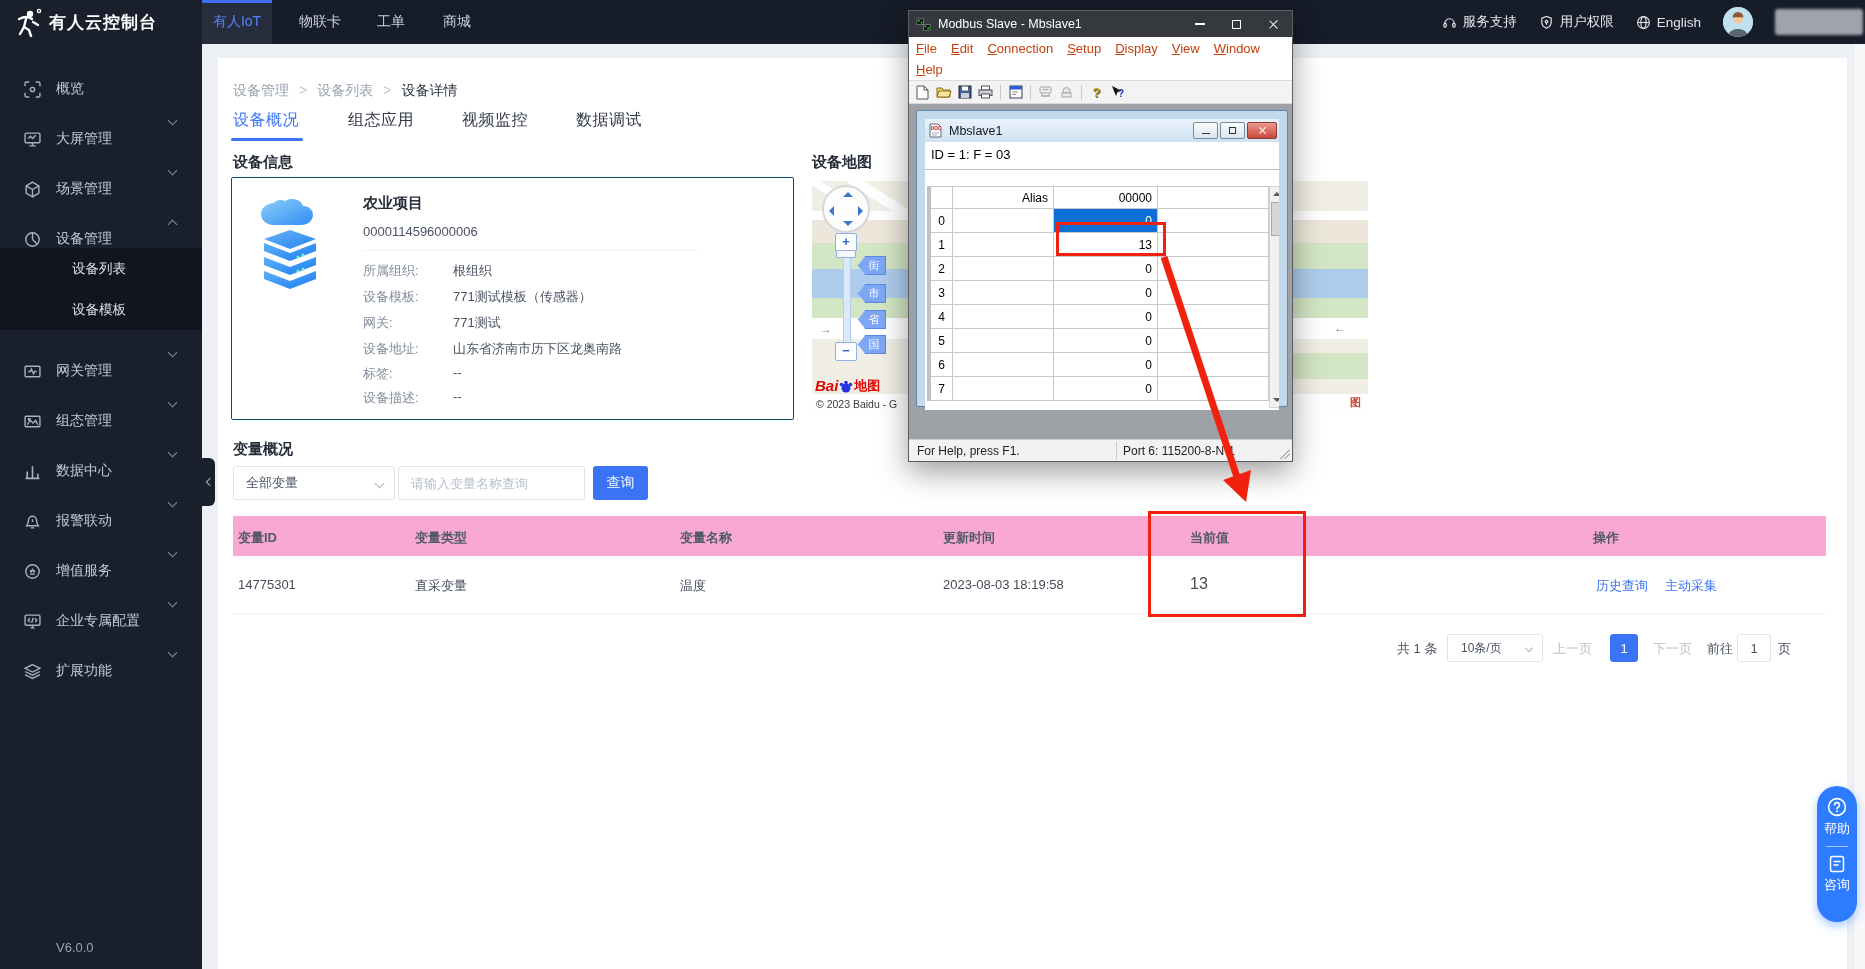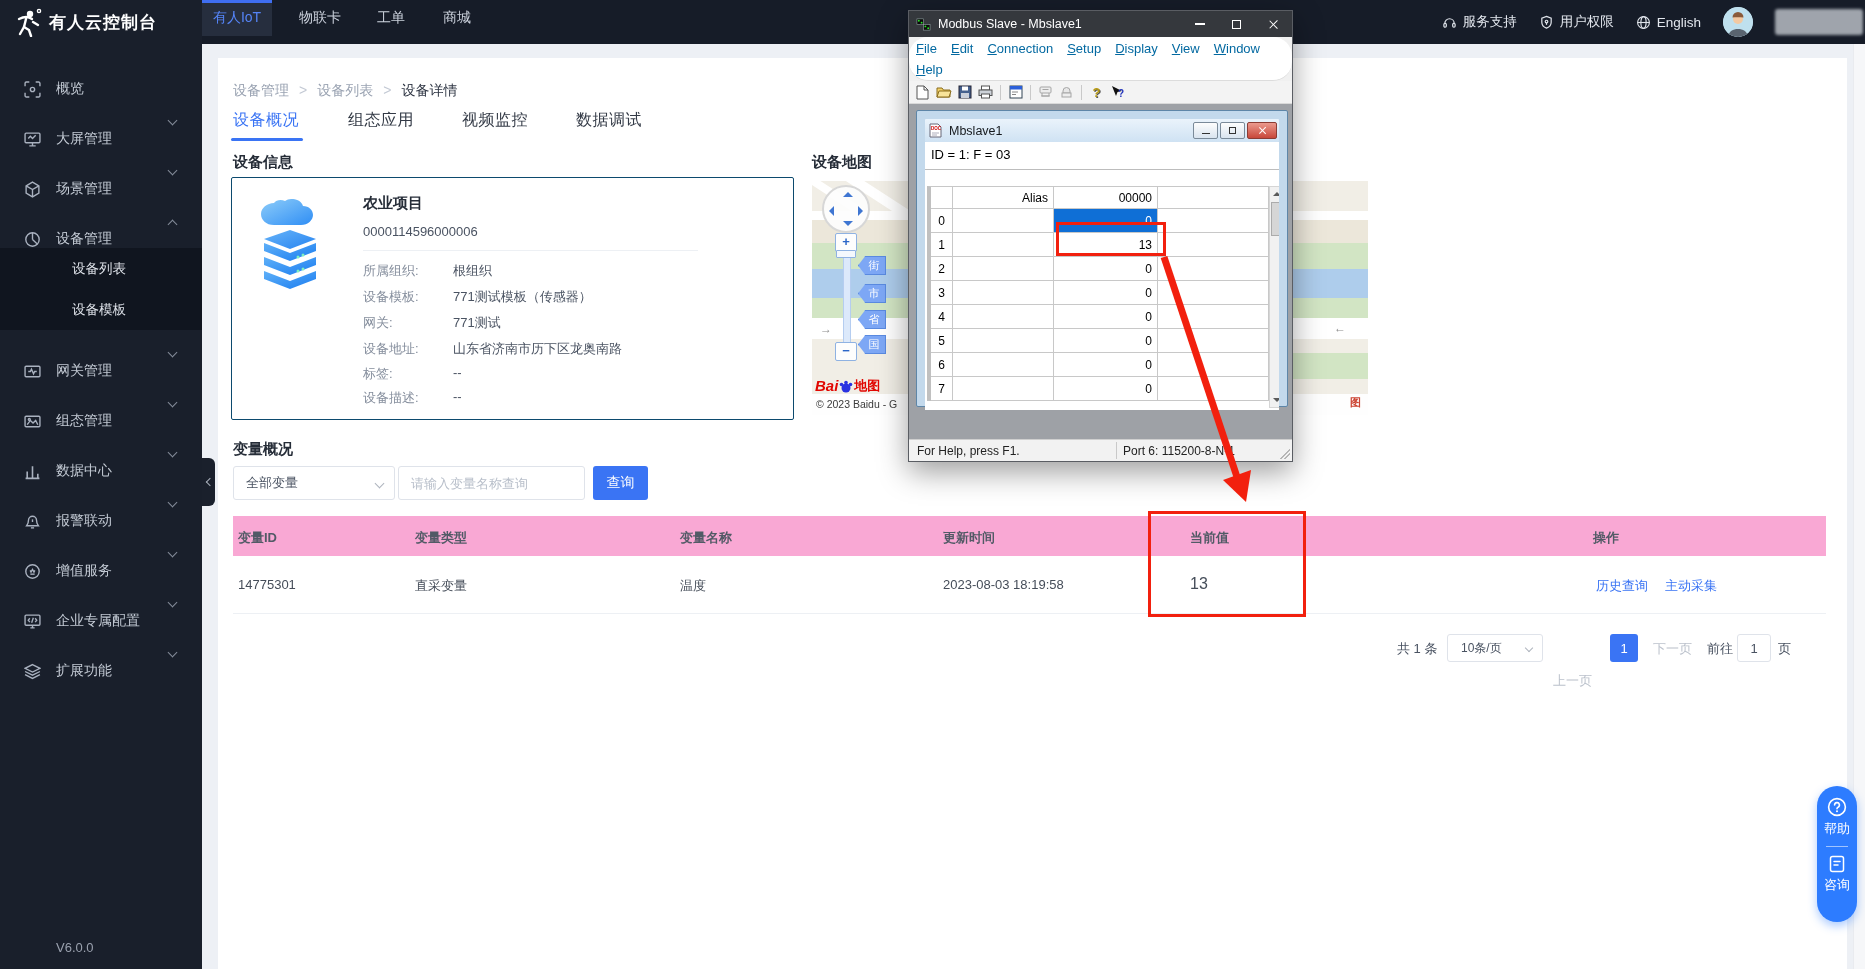--- a/index.html
+++ b/index.html
@@ -19,21 +19,21 @@
   .chev { position:absolute; right:26px; width:7px; height:7px; border-right:1.5px solid #848c9a; border-bottom:1.5px solid #848c9a; }
   .chev.down { transform:rotate(45deg); top:19px; }
   .chev.up { transform:rotate(-135deg); top:23px; }
   #submenu { position:absolute; left:0; top:248px; width:202px; height:82px; background:#10151f; }
   .sub-item { position:absolute; left:0; width:202px; height:41px; display:flex; align-items:center; cursor:pointer; }
   .sub-item span { margin-left:72px; font-size:13.5px; color:#dfe3ea; }
   .version { position:absolute; left:56px; top:940px; font-size:13px; color:#9aa1ae; }
 
   
   #navbar { position:absolute; left:202px; top:0; width:1663px; height:44px; background:#161c28; z-index:6; }
-  .nav-tab { position:absolute; top:0; height:36px; display:flex; align-items:center; justify-content:center; font-size:14px; color:#ccd2dd; cursor:pointer; }
+  .nav-tab { position:absolute; top:0; height:44px; display:flex; align-items:center; justify-content:center; font-size:14px; color:#ccd2dd; cursor:pointer; }
   .nav-tab.active { background:#262e3e; color:#5584f7; box-shadow:inset 0 3px 0 #3f6ef2; }
   .nav-right { position:absolute; right:2px; top:0; height:44px; display:flex; align-items:center; gap:22px; }
   .nav-link { display:flex; align-items:center; gap:6px; color:#e3e7ee; font-size:13.5px; cursor:pointer; }
   .nav-link svg { width:15px; height:15px; color:#dfe3ea; }
   .avatar { width:30px; height:30px; border-radius:50%; background:#bfe0ee; overflow:hidden; cursor:pointer; }
   .redacted { width:88px; height:26px; border-radius:3px; background:#a7acb4; filter:blur(1.5px); opacity:.95; }
 
   
   #card { position:absolute; left:218px; top:58px; width:1629px; height:911px; background:#fff; }
   .crumb { position:absolute; left:15px; top:24px; font-size:14px; color:#9aa3b2; display:flex; gap:10px; }
@@ -100,21 +100,21 @@
   .mb-title { height:26px; background:#35383d; display:flex; align-items:center; flex:0 0 26px; }
   .mb-title .t-ic { margin-left:7px; width:15px; height:15px; }
   .mb-title .t-tx { margin-left:7px; color:#fff; font-size:12.5px; }
   .mb-btns { margin-left:auto; display:flex; height:26px; }
   .mb-btn { width:37px; height:26px; display:flex; align-items:center; justify-content:center; cursor:pointer; }
   .gl-min { width:10px; height:1.4px; background:#fff; }
   .gl-max { width:9px; height:9px; border:1.3px solid #fff; }
   .gl-x { position:relative; width:11px; height:11px; }
   .gl-x::before,.gl-x::after { content:""; position:absolute; left:5px; top:0; width:1.4px; height:11px; background:#fff; }
   .gl-x::before { transform:rotate(45deg);} .gl-x::after{ transform:rotate(-45deg);}
-  .mb-menu { background:#fff; flex:0 0 44px; border-bottom:1px solid #dcdcdc; font-size:13px; color:#0369a1; padding-top:1px;border-radius:19px; }
+  .mb-menu { background:#fff; flex:0 0 44px; border-bottom:1px solid #dcdcdc; font-size:13px; color:#c2410c; padding-top:1px; }
   .mb-menurow { display:flex; height:21px; align-items:center; }
   .mmi { display:inline-block; padding:0 7px; cursor:pointer; }
   .mmi::first-letter { text-decoration:underline; }
   .mb-tools { background:#f3f3f3; flex:0 0 23px; border-bottom:1px solid #d9d9d9; display:flex; align-items:center; padding-left:5px; gap:4px; }
   .tb-ic { width:17px; height:16px; display:flex; align-items:center; justify-content:center; cursor:pointer; }
   .tb-sep { width:1px; height:15px; background:#c9c9c9; margin:0 2px; }
   .tb-gray { filter:grayscale(1) opacity(.55); }
   .mb-mdi { background:#9ea1a6; flex:1 1 auto; position:relative; }
   .mb-status { flex:0 0 22px; background:#f2f2f2; border-top:1px solid #cfcfcf; position:relative; font-size:12px; color:#222; }
   .mb-status .s1 { position:absolute; left:8px; top:4px; }
@@ -457,21 +457,21 @@
         <span class="t-link" style="left:1363px">历史查询</span>
         <span class="t-link" style="left:1432px">主动采集</span>
       </div>
     </div>
 
     <span class="pg-txt" style="left:1179px;top:582px">共 1 条</span>
     <div class="pg-sel" style="left:1229px;top:576px">
       <span>10条/页</span>
       <i class="chev2" style="position:absolute;right:10px;top:10px;width:6px;height:6px;border-right:1.3px solid #aeb4be;border-bottom:1.3px solid #aeb4be;transform:rotate(45deg)"></i>
     </div>
-    <span class="pg-dis" style="left:1335px;top:614px">上一页</span>
+    <span class="pg-dis" style="left:1335px;top:582px">上一页</span>
     <div class="pg-page" style="left:1392px;top:576px">1</div>
     <span class="pg-dis" style="left:1435px;top:582px">下一页</span>
     <span class="pg-txt" style="left:1489px;top:582px">前往</span>
     <input class="pg-inp" style="left: 1519px; top: 576px;" value="1">
     <span class="pg-txt" style="left:1560px;top:582px">页</span>
   </main>
 
   <div id="collapse">
       <i></i>
     </div>

